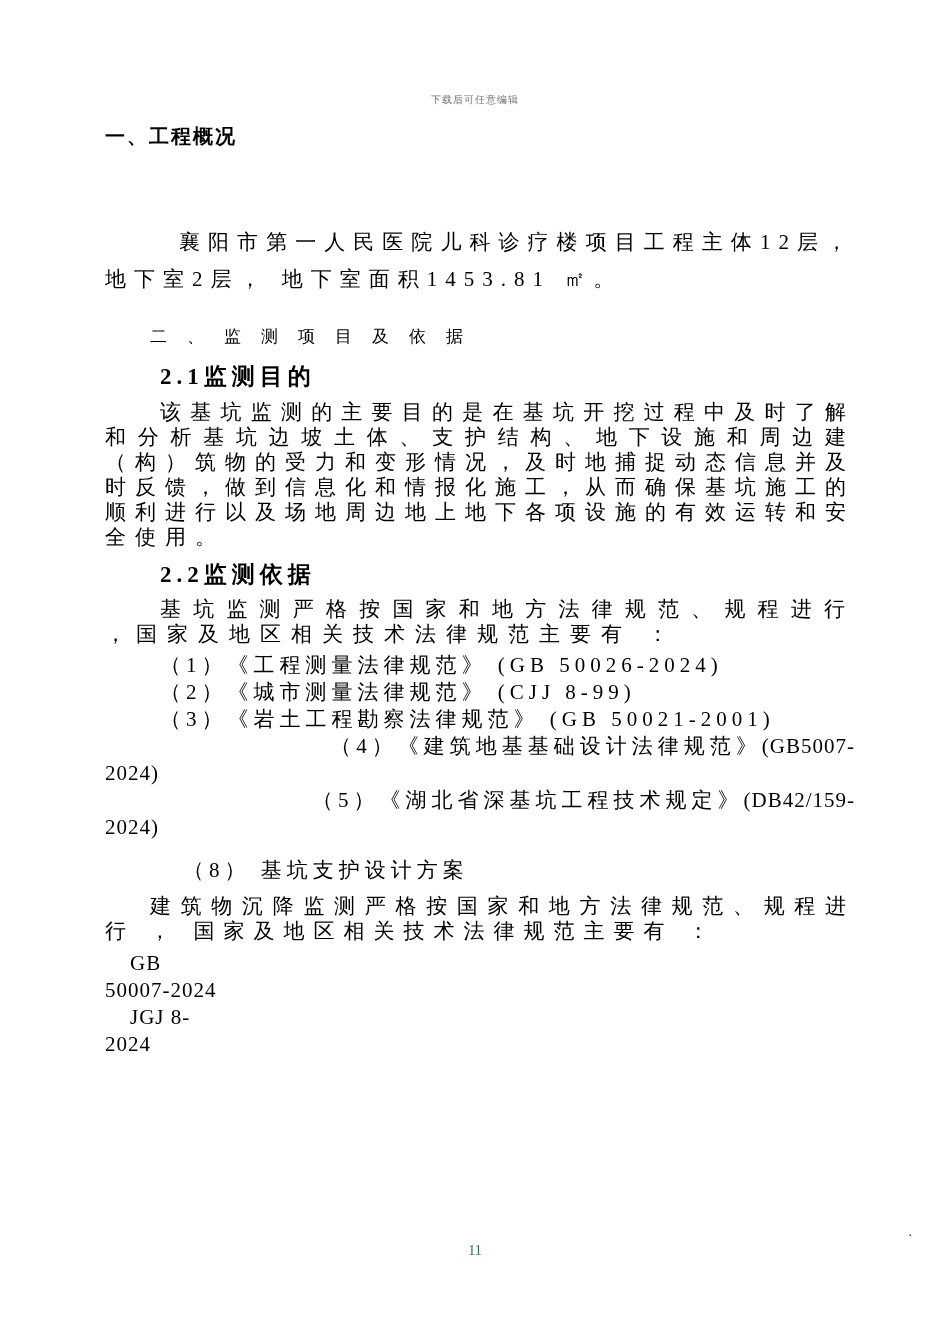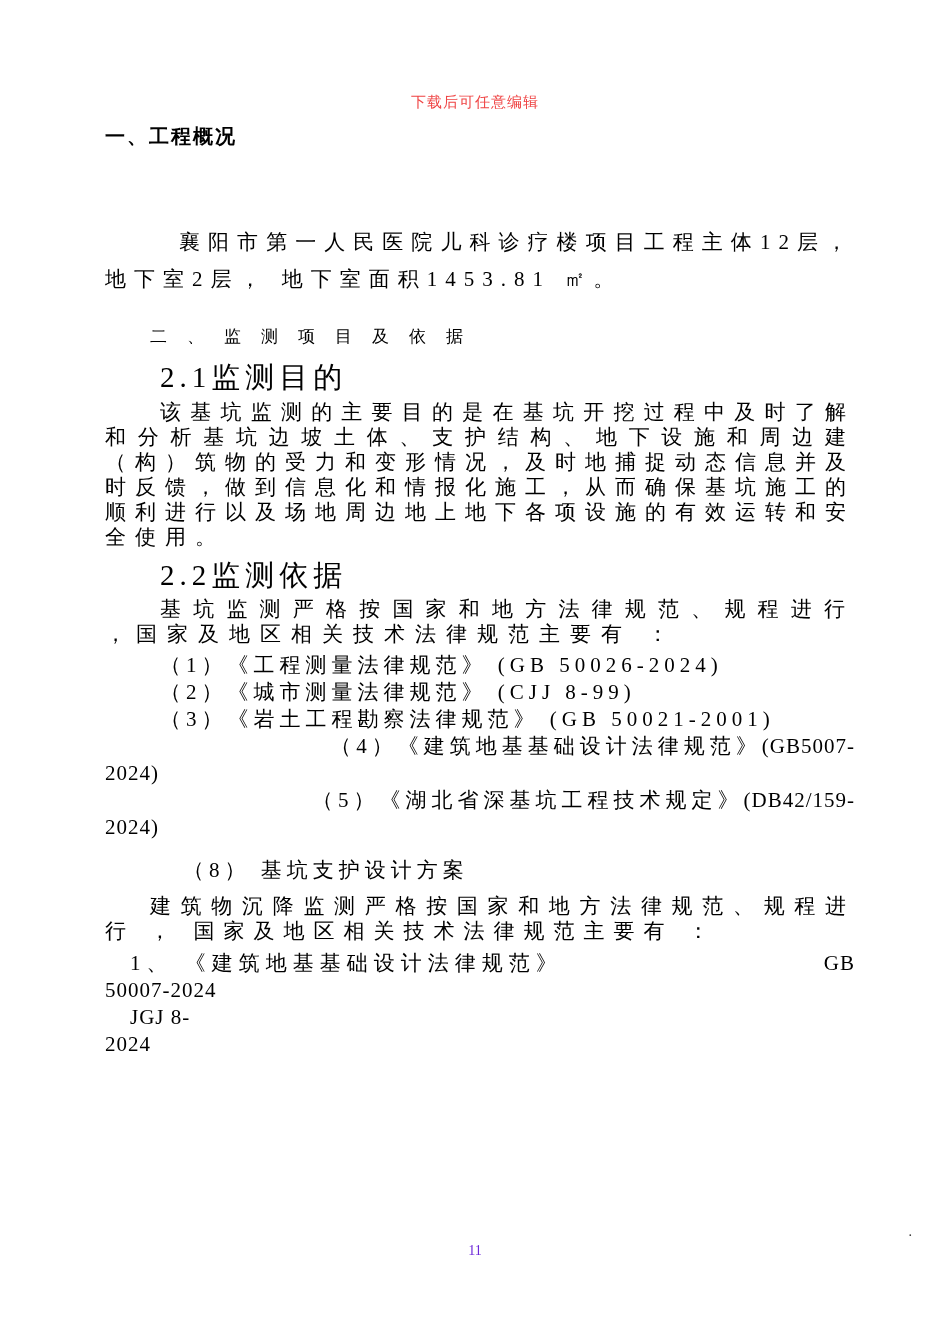--- a/index.html
+++ b/index.html
@@ -11,21 +11,21 @@
   }
   .page {
     position: relative;
     width: 950px; height: 1344px;
     background: #ffffff;
     padding: 0 95px 0 105px;
     overflow: hidden;
   }
   .header-note {
     position: absolute; top: 93px; left: 0; width: 100%;
-    text-align: center; font-size: 15px; color: #ef4444;
+    text-align: center; font-size: 10px; color: #737373;
     letter-spacing: 1px;
   }
   .h1 {
     margin-top: 118px;
     font-size: 20px; font-weight: 700; letter-spacing: 2px;
     line-height: 36px;
   }
   .p {
     font-size: 21px;
     text-align: justify;
@@ -38,21 +38,21 @@
   }
   .section2 {
     margin-top: 24px;
     padding-left: 45px;
     font-size: 17px; letter-spacing: 20px; line-height: 30px;
     white-space: nowrap;
   }
   .h2 {
     margin-top: 10px;
     padding-left: 55px;
-    font-size: 29px; font-weight: 400; letter-spacing: 5px;
+    font-size: 23px; font-weight: 700; letter-spacing: 5px;
     line-height: 30px;
   }
   .p2 {
     margin-top: 8px;
     line-height: 25px;
     letter-spacing: 9px;
     text-indent: 55px;
   }
   .p3 {
     margin-top: 7px;
@@ -85,21 +85,21 @@
   .sref { font-size: 21px; letter-spacing: 6px; line-height: 27px; }
   .sref-flex {
     display: flex; justify-content: space-between; align-items: baseline;
     padding-left: 25px;
   }
   .sref-flex .code { letter-spacing: 1px; white-space: nowrap; }
   .sref-cont { padding-left: 0; letter-spacing: 1px; }
   .srefs { margin-top: 6px; }
   .footer-page {
     position: absolute; top: 1243px; left: 0; width: 100%;
-    text-align: center; font-size: 14px; color: #6d28d9;
+    text-align: center; font-size: 14px; color: #0f766e;
   }
   .stray-mark {
     position: absolute; top: 1224px; right: 38px;
     font-size: 14px; color: #333333;
   }
 </style>
 </head>
 <body>
 
 <div class="page">
@@ -142,21 +142,20 @@
     </div>
 
     <div class="ref ref-indent2 mt16">（8） 基坑支护设计方案</div>
   </div>
 
   <p class="p p4">建筑物沉降监测严格按国家和地方法律规范、规程进行 ， 国家及地区相关技术法律规范主要有 ：</p>
 
   <div class="srefs">
     <div class="sref">
       <div class="sref-flex">
-        <span>1、 《建筑地基基础设计法律规范》</span>
         <span class="code">GB</span>
       </div>
       <div class="sref-cont">50007-2024</div>
     </div>
 
     <div class="sref">
       <div class="sref-flex">
         <span class="code">JGJ 8-</span>
       </div>
       <div class="sref-cont">2024</div>

